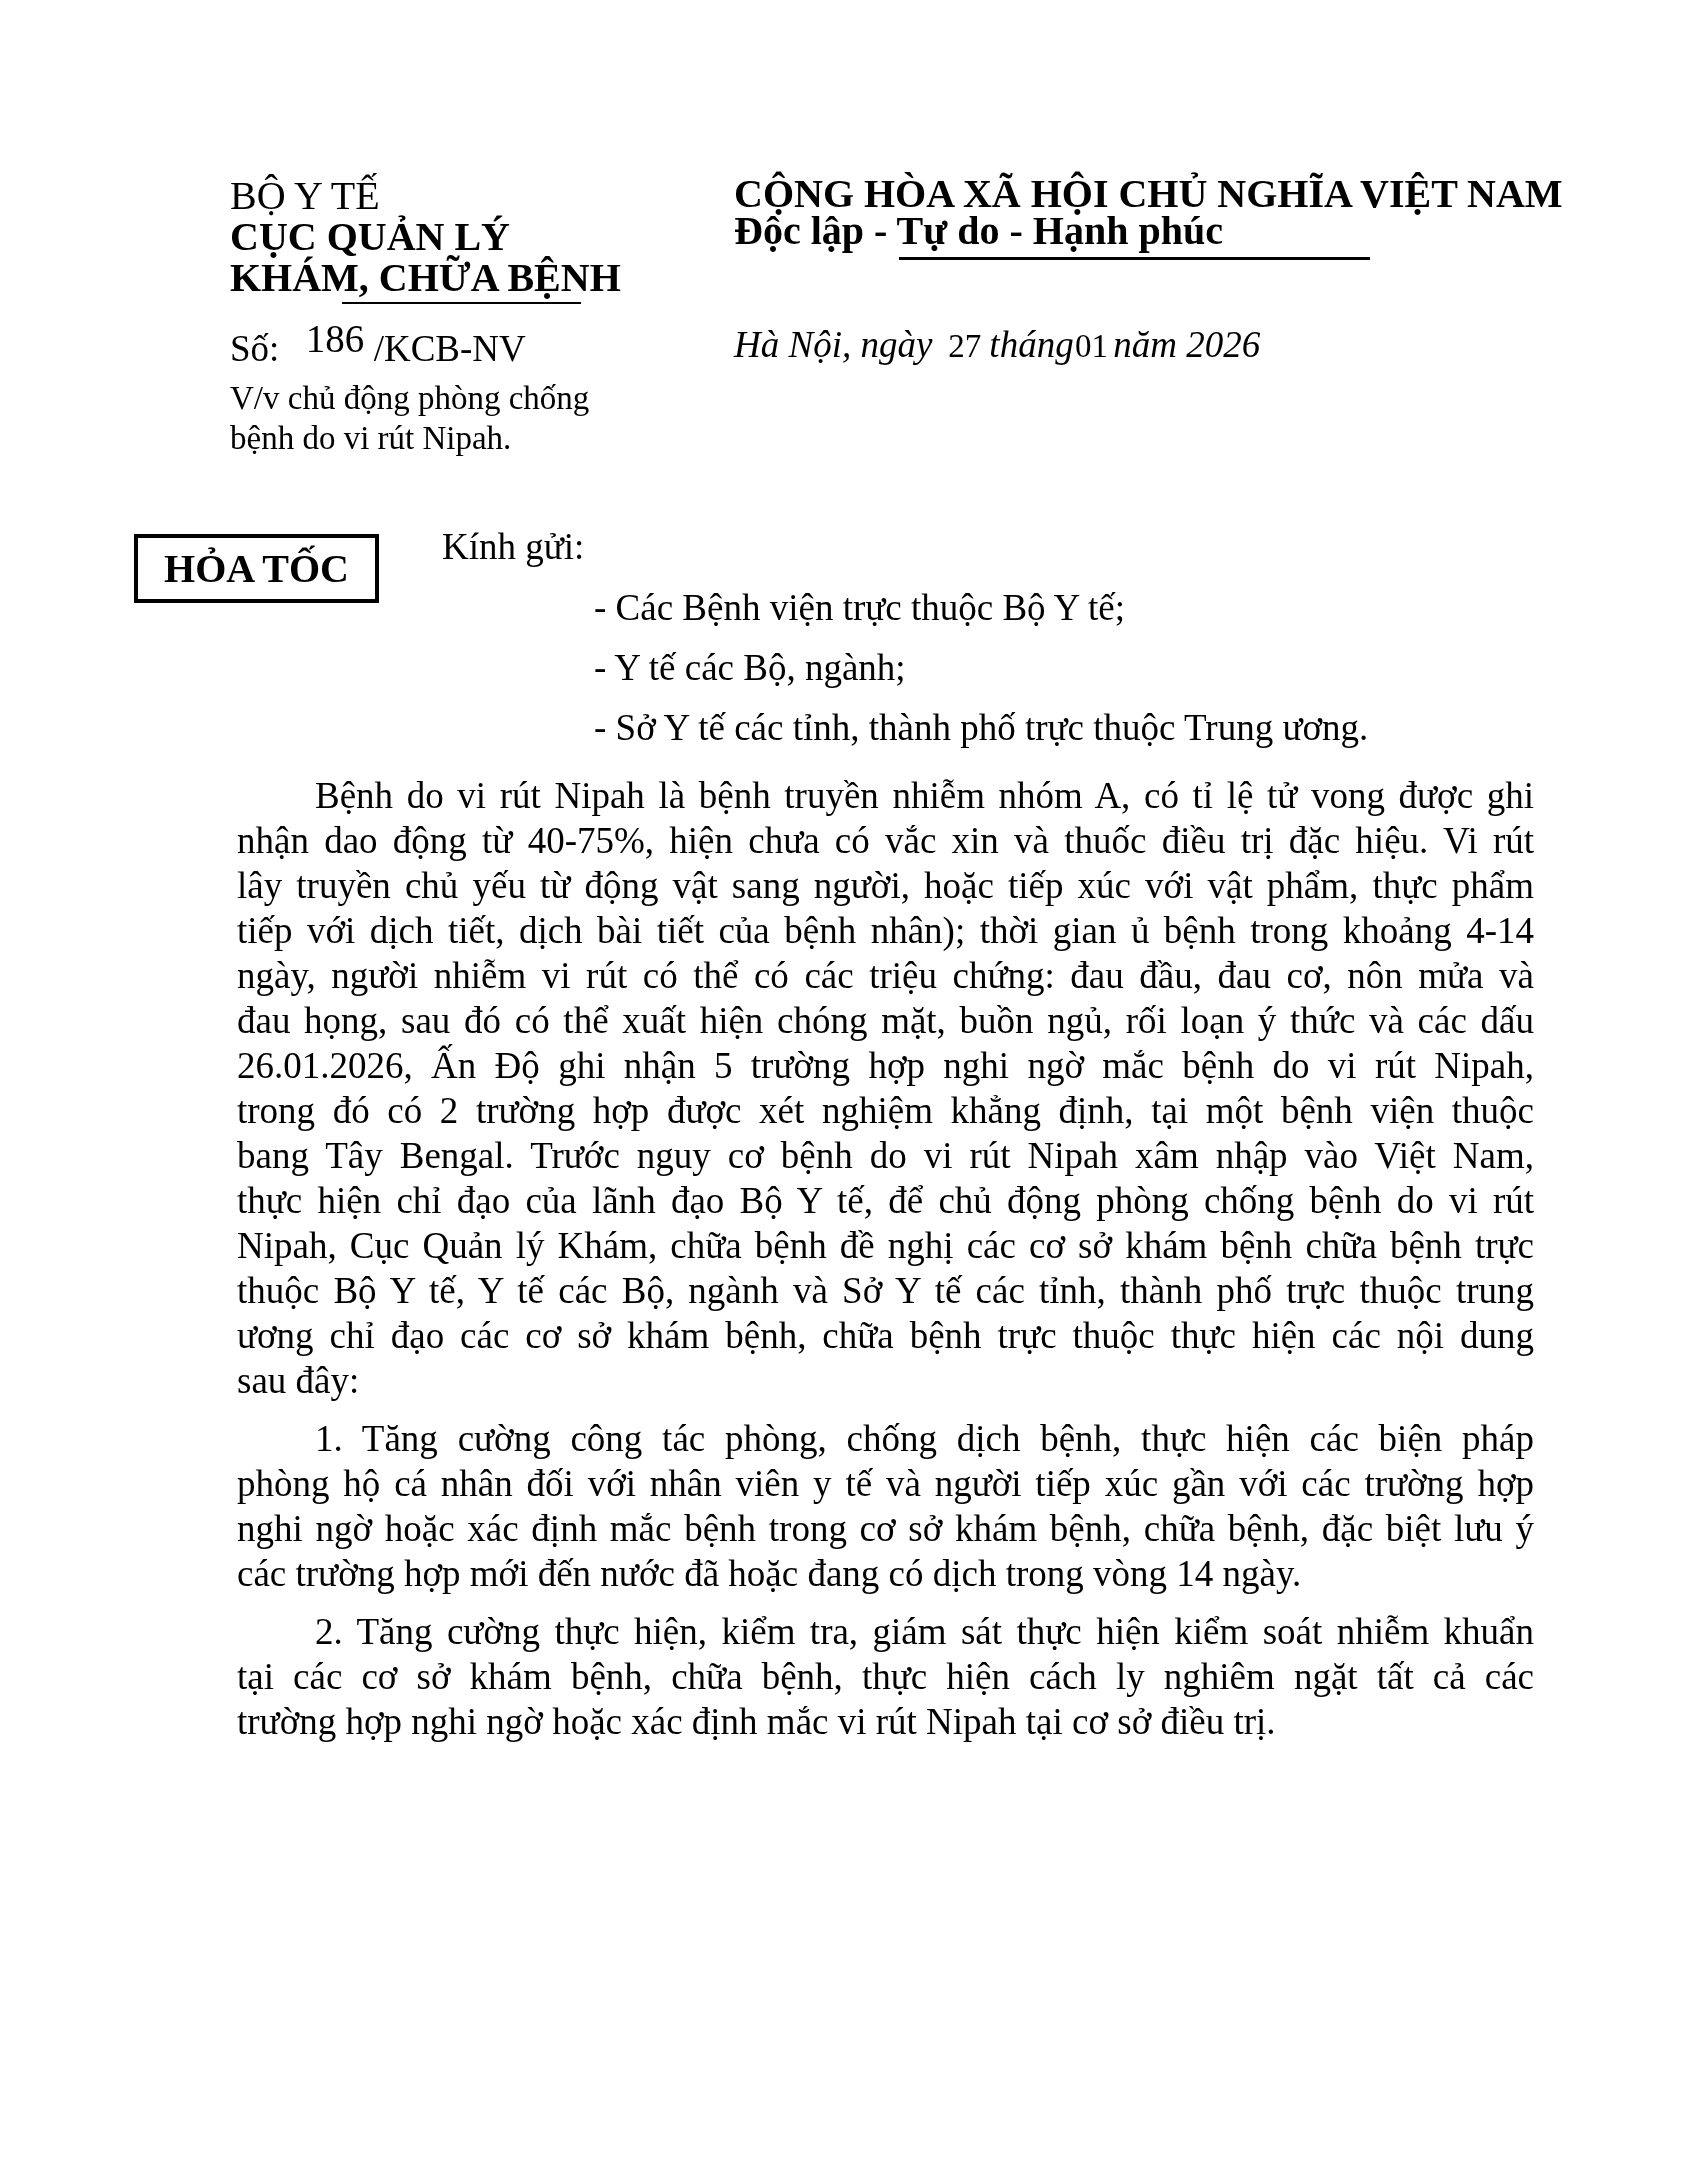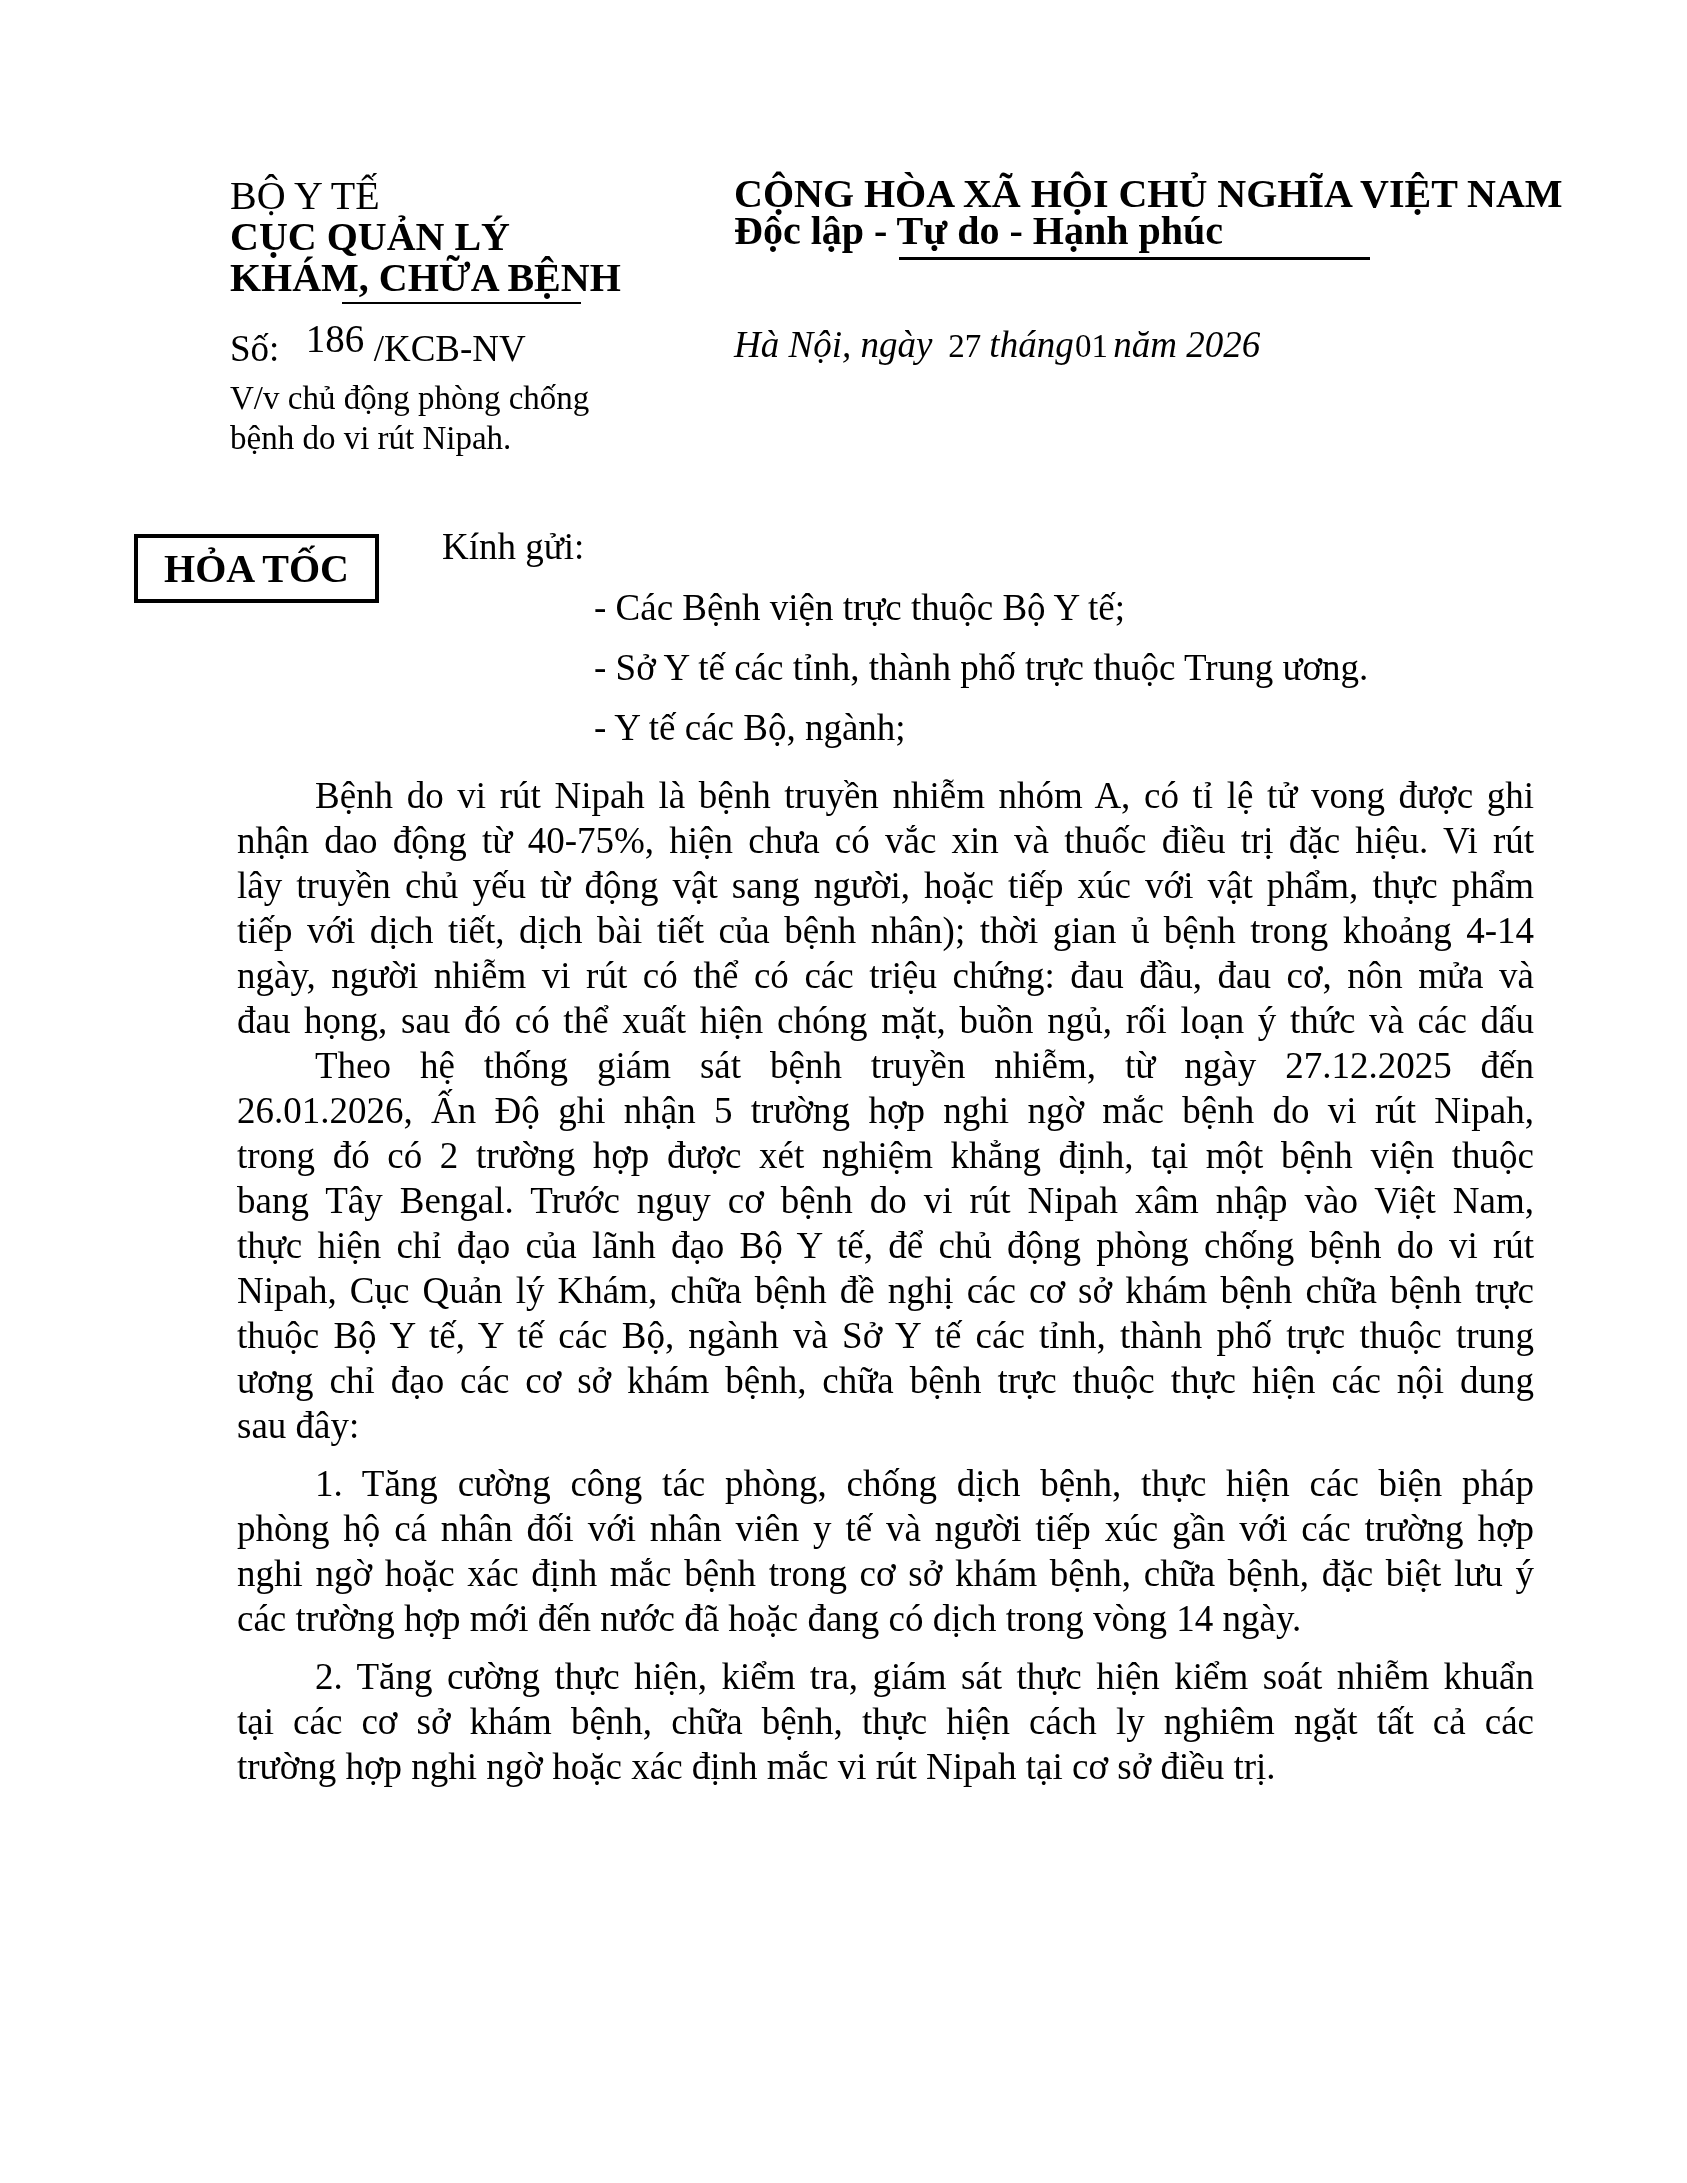--- a/index.html
+++ b/index.html
@@ -78,35 +78,34 @@
       <span>Hà Nội, ngày</span><span class="dl-num dl-day">27</span><span>tháng</span><span class="dl-num dl-month">01</span><span>năm 2026</span>
     </div>
   </div>
 
   <div class="stamp">HỎA TỐC</div>
 
   <div class="kinh">Kính gửi:</div>
 
   <div class="recipients" id="recipients">
       <div class="rline">- Các Bệnh viện trực thuộc Bộ Y tế;</div>
+      <div class="rline">- Y tế các Bộ, ngành;</div>
       <div class="rline">- Sở Y tế các tỉnh, thành phố trực thuộc Trung ương.</div>
-      <div class="rline">- Y tế các Bộ, ngành;</div>
     </div>
 
   <div class="bodytext" id="bodytext">
       <div class="para">
         <div class="bline first">Bệnh do vi rút Nipah là bệnh truyền nhiễm nhóm A, có tỉ lệ tử vong được ghi</div>
         <div class="bline">nhận dao động từ 40-75%, hiện chưa có vắc xin và thuốc điều trị đặc hiệu. Vi rút</div>
         <div class="bline">lây truyền chủ yếu từ động vật sang người, hoặc tiếp xúc với vật phẩm, thực phẩm</div>
         <div class="bline">tiếp với dịch tiết, dịch bài tiết của bệnh nhân); thời gian ủ bệnh trong khoảng 4-14</div>
         <div class="bline">ngày, người nhiễm vi rút có thể có các triệu chứng: đau đầu, đau cơ, nôn mửa và</div>
         <div class="bline">đau họng, sau đó có thể xuất hiện chóng mặt, buồn ngủ, rối loạn ý thức và các dấu</div>
       </div>
       <div class="para">
-        <div class="bline first">Theo hệ thống giám sát bệnh truyền nhiễm, từ ngày 27.12.2025 đến</div>
         <div class="bline">26.01.2026, Ấn Độ ghi nhận 5 trường hợp nghi ngờ mắc bệnh do vi rút Nipah,</div>
         <div class="bline">trong đó có 2 trường hợp được xét nghiệm khẳng định, tại một bệnh viện thuộc</div>
         <div class="bline">bang Tây Bengal. Trước nguy cơ bệnh do vi rút Nipah xâm nhập vào Việt Nam,</div>
         <div class="bline">thực hiện chỉ đạo của lãnh đạo Bộ Y tế, để chủ động phòng chống bệnh do vi rút</div>
         <div class="bline">Nipah, Cục Quản lý Khám, chữa bệnh đề nghị các cơ sở khám bệnh chữa bệnh trực</div>
         <div class="bline">thuộc Bộ Y tế, Y tế các Bộ, ngành và Sở Y tế các tỉnh, thành phố trực thuộc trung</div>
         <div class="bline">ương chỉ đạo các cơ sở khám bệnh, chữa bệnh trực thuộc thực hiện các nội dung</div>
         <div class="bline last">sau đây:</div>
       </div>
       <div class="para gap">

